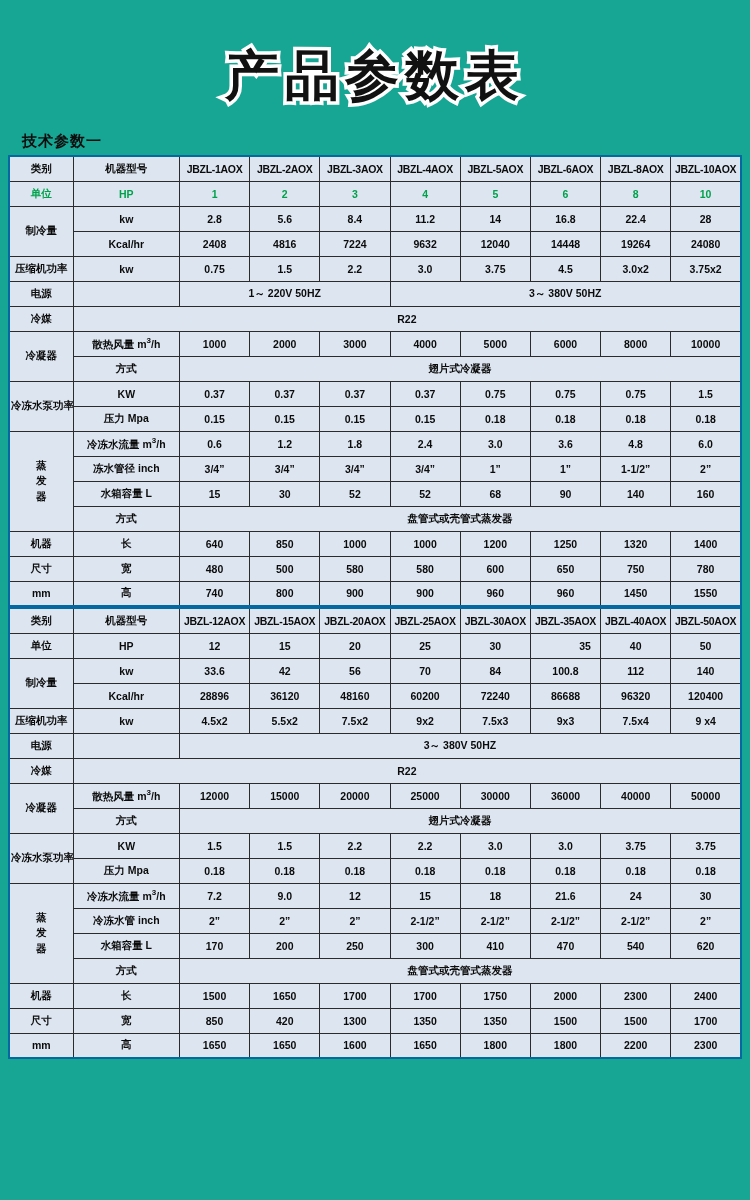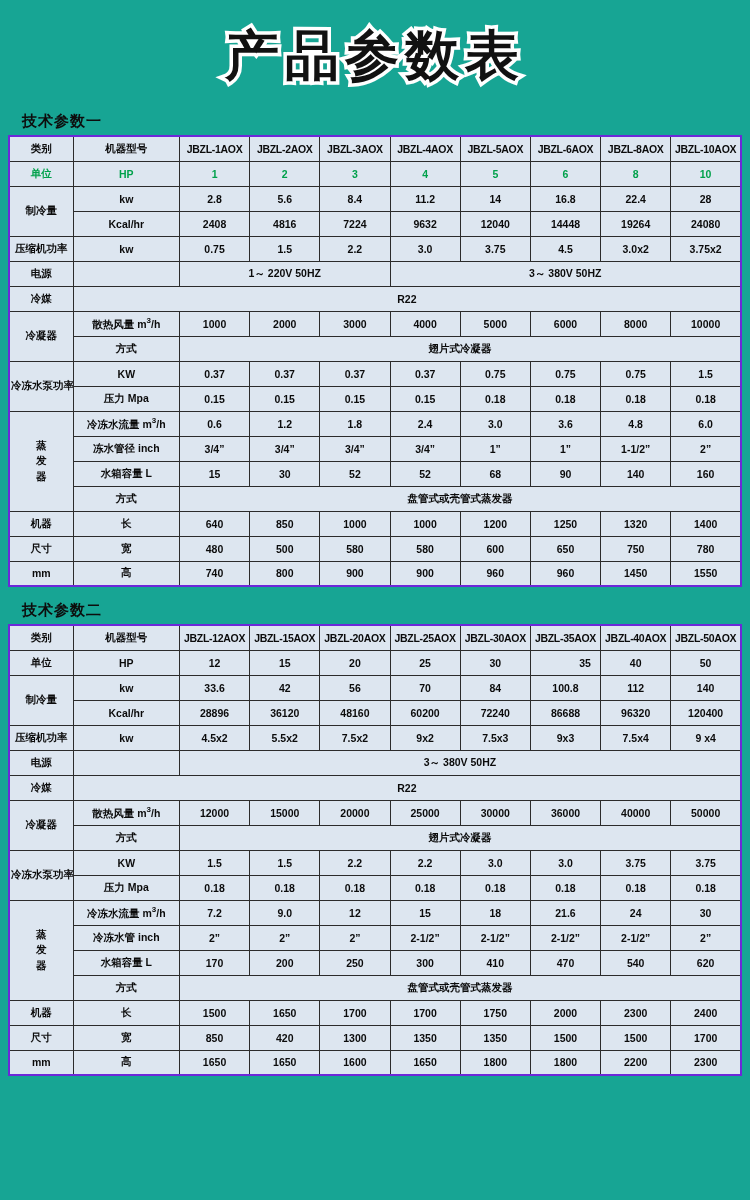--- a/index.html
+++ b/index.html
@@ -11,20 +11,21 @@
     height: 1200px;
     background: #17a594;
     font-family: "Liberation Sans", "DejaVu Sans", sans-serif;
     overflow: hidden;
   }
   .page {
     position: relative;
     width: 750px;
     height: 867px;
     box-sizing: border-box;
+    margin-top: 20px;
   }
 
   
   .title-wrap {
     height: 112px;
     display: flex;
     align-items: center;
     justify-content: center;
   }
   .title {
@@ -51,21 +52,21 @@
   
   .tbl-wrap {
     padding: 0 8px;
     box-sizing: border-box;
   }
   table.spec {
     width: 734px;
     border-collapse: collapse;
     table-layout: fixed;
     background: #f9a8d4;
-    border: 2px solid #6d28d9;
+    border: 2px solid #0369a1;
   }
   table.spec td {
     border: 1px solid #2b2b2b;
     background: #dde6f0;
     color: #0b0b0b;
     font-size: 10.5px;
     font-weight: bold;
     text-align: center;
     vertical-align: middle;
     padding: 0 1px;
@@ -278,21 +279,20 @@
               <td class="val">900</td>
               <td class="val">900</td>
               <td class="val">960</td>
               <td class="val">960</td>
               <td class="val">1450</td>
               <td class="val">1550</td>
             </tr>
           </tbody>
         </table>
       </div>
-      <div class="section-head second">技术参数二</div>
       <div class="tbl-wrap">
         <table class="spec">
           <tbody>
             <tr>
               <td class="cat">类别</td>
               <td class="sub">机器型号</td>
               <td class="val model">JBZL-12AOX</td>
               <td class="val model">JBZL-15AOX</td>
               <td class="val model">JBZL-20AOX</td>
               <td class="val model">JBZL-25AOX</td>

